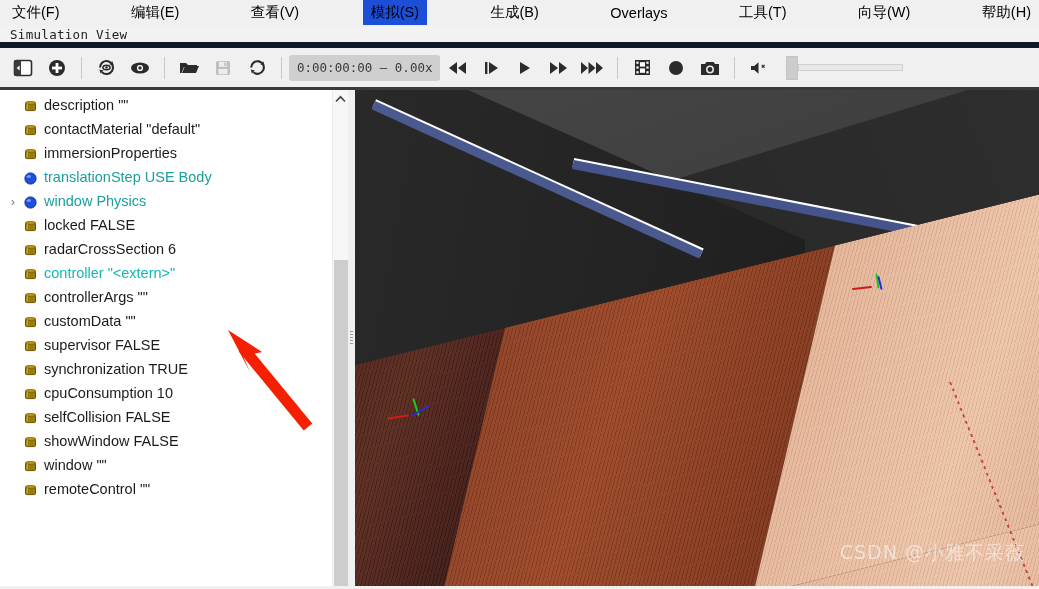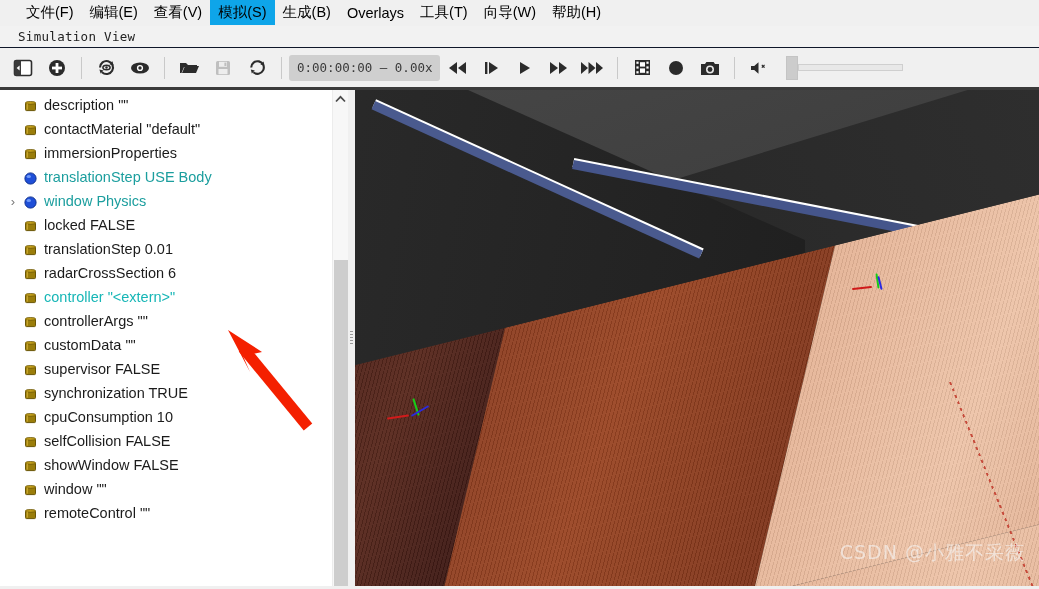--- a/index.html
+++ b/index.html
@@ -1,27 +1,27 @@
 <!DOCTYPE html>
 <html><head>
 <meta charset="utf-8">
 <style>
   * { box-sizing: border-box; margin:0; padding:0; }
   html,body{ width:1039px; height:589px; overflow:hidden; background:#f0f0f0;
              font-family:"Liberation Sans", sans-serif; }
 
   
   .menubar{ height:26px; background:#f0f0f0; display:flex; align-items:center;
-            padding-left:18px; border-bottom:1px solid #f0f0f0; }
+            padding-left:4px; border-bottom:1px solid #f0f0f0;justify-content:space-between; }
   .menu-item{ font-size:14.5px; color:#000; padding:3px 8px; white-space:nowrap; cursor:default; }
-  .menu-item.active{ background:#0ea5e9; }
+  .menu-item.active{ background:#1d4ed8; }
 
   
   .tabstrip{ height:22px; background:#f2f2f2; display:flex; align-items:center;
-             padding-left:18px; border-bottom:1px solid #0f172a; }
+             padding-left:10px; border-bottom:6px solid #0f172a; }
   .tab-label{ font-family:"DejaVu Sans Mono", monospace; font-size:12.5px; color:#222;
               letter-spacing:.3px; }
 
   
   .toolbar{ height:42px; background:#f0f0f0; display:flex; align-items:center;
             padding:0 6px; border-bottom:3px solid #3a3a3a; gap:0px; }
   .tb{ width:34px; height:30px; display:flex; align-items:center; justify-content:center;
        cursor:default; }
   .tb svg{ display:block; }
   .tb.dim svg{ opacity:.32; }
@@ -335,29 +335,20 @@
             </svg></span>
           <span class="txt">locked FALSE</span>
         </div>
         <div class="row">
           <span class="twisty empty">›</span>
           <span class="ficon"><svg width="13" height="13" viewBox="0 0 13 13">
               <rect x="1.5" y="2.6" width="10" height="8" rx="1" fill="#9a7d0a" stroke="#6b5606" stroke-width="1"></rect>
               <ellipse cx="6.5" cy="2.9" rx="5" ry="1.4" fill="#c4a01a" stroke="#6b5606" stroke-width=".8"></ellipse>
               <rect x="2.6" y="3.6" width="1.4" height="6" fill="#d8b53a" opacity=".7"></rect>
             </svg></span>
-          <span class="txt">translationStep 0.01</span>
-        </div>
-        <div class="row">
-          <span class="twisty empty">›</span>
-          <span class="ficon"><svg width="13" height="13" viewBox="0 0 13 13">
-              <rect x="1.5" y="2.6" width="10" height="8" rx="1" fill="#9a7d0a" stroke="#6b5606" stroke-width="1"></rect>
-              <ellipse cx="6.5" cy="2.9" rx="5" ry="1.4" fill="#c4a01a" stroke="#6b5606" stroke-width=".8"></ellipse>
-              <rect x="2.6" y="3.6" width="1.4" height="6" fill="#d8b53a" opacity=".7"></rect>
-            </svg></span>
           <span class="txt">radarCrossSection 6</span>
         </div>
         <div class="row sel">
           <span class="twisty empty">›</span>
           <span class="ficon"><svg width="13" height="13" viewBox="0 0 13 13">
               <rect x="1.5" y="2.6" width="10" height="8" rx="1" fill="#9a7d0a" stroke="#6b5606" stroke-width="1"></rect>
               <ellipse cx="6.5" cy="2.9" rx="5" ry="1.4" fill="#c4a01a" stroke="#6b5606" stroke-width=".8"></ellipse>
               <rect x="2.6" y="3.6" width="1.4" height="6" fill="#d8b53a" opacity=".7"></rect>
             </svg></span>
           <span class="txt">controller "&lt;extern&gt;"</span>

